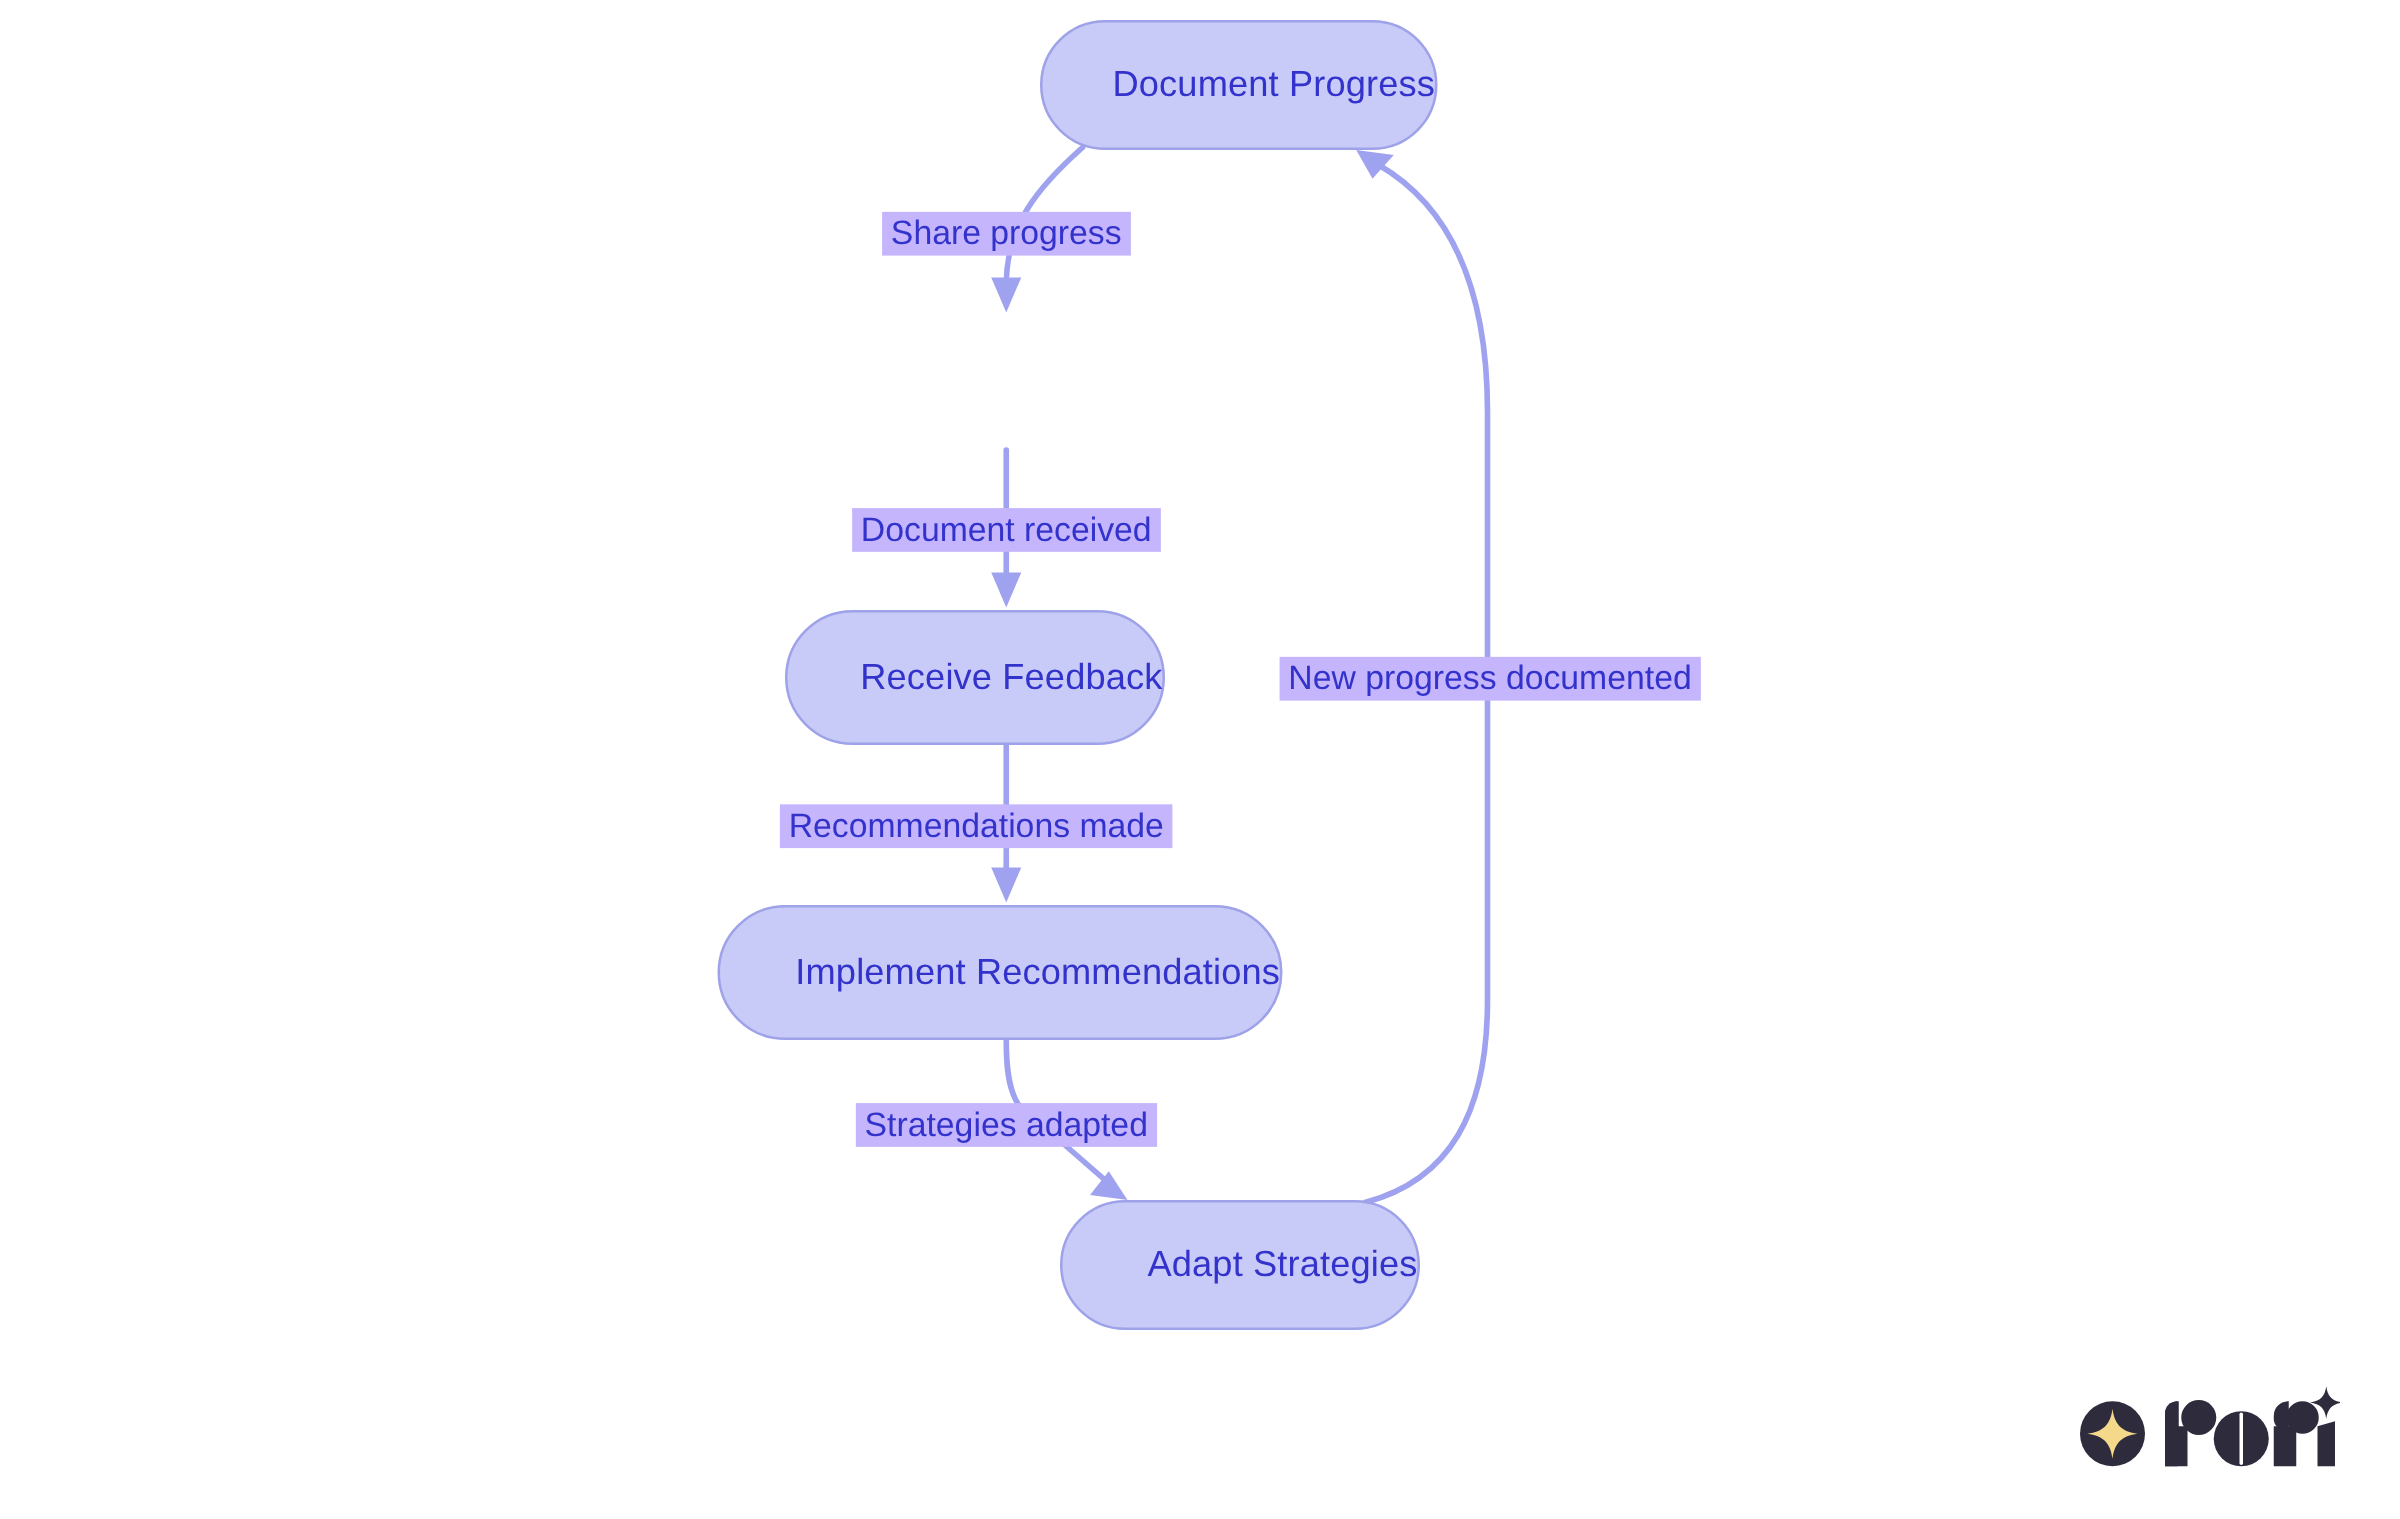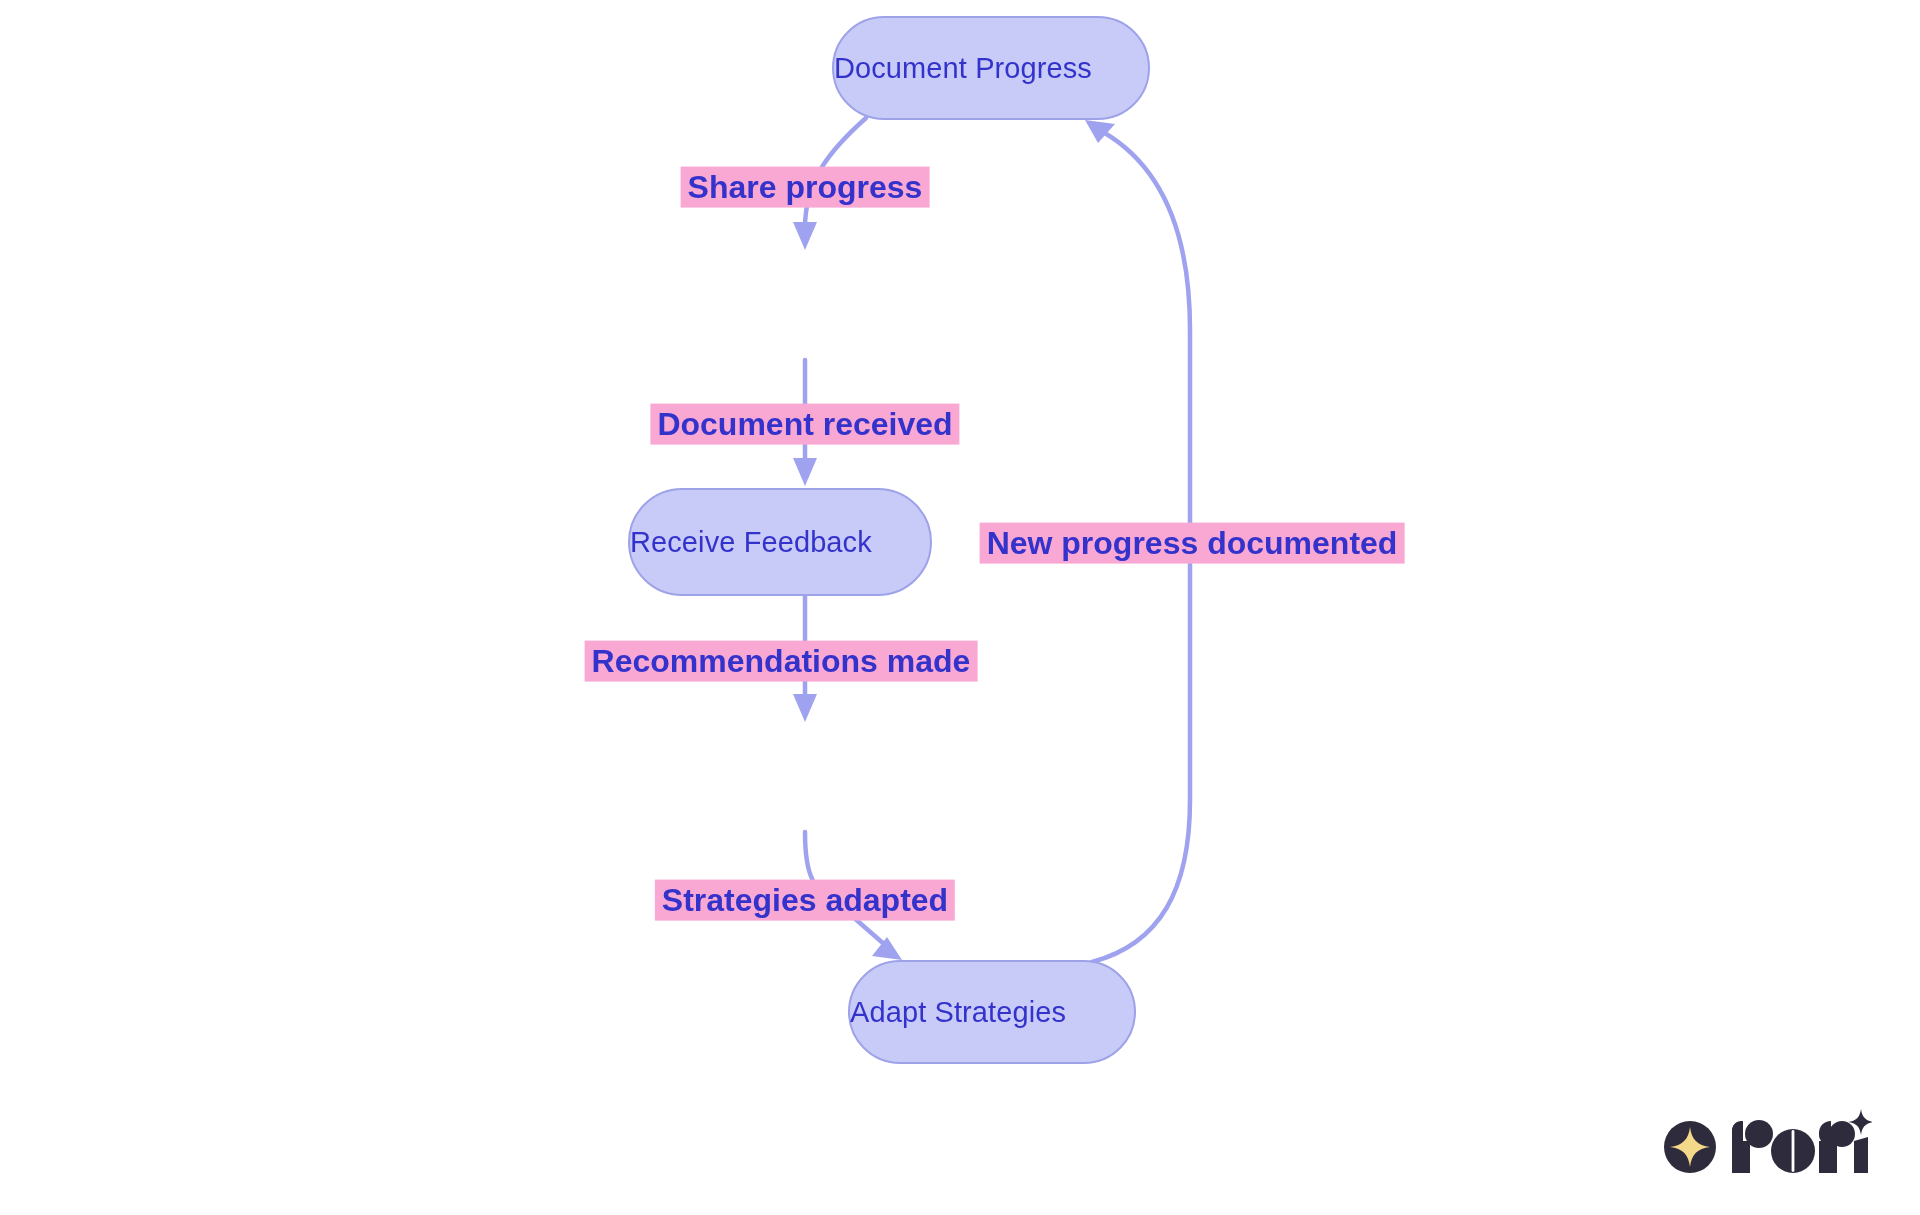--- a/index.html
+++ b/index.html
@@ -44,37 +44,37 @@
 
   
   .node {
     position: absolute;
     box-sizing: border-box;
     background: #c8cbf8;
     border: 2px solid #9ea2e8;
     border-radius: 999px;
     display: flex;
     align-items: center;
-    justify-content: flex-start;
+    justify-content: flex-end;
     color: #3333cc;
     font-size: 29px;
     font-weight: 400;
     letter-spacing: 0.1px;
     white-space: nowrap;
     line-height: 1;
   }
 
   
   .edge-label {
     position: absolute;
     color: #3333cc;
-    font-size: 32px;
-    font-weight: 700;
+    font-size: 27px;
+    font-weight: 400;
     white-space: nowrap;
-    background: #f9a8d4;
+    background: #c4b5fd;
     padding: 2px 7px;
     line-height: 1.15;
     transform: translate(-50%, -50%);
   }
 
   
   #brand-logo {
     position: absolute;
     right: 48px;
     bottom: 30px;
@@ -117,20 +117,23 @@
 
   <div class="node" style="left:832px; top:16px; width:318px; height:104px;">
     <span>Document Progress</span>
   </div>
 
 
   <div class="node" style="left:628px; top:488px; width:304px; height:108px;">
     <span>Receive Feedback</span>
   </div>
 
+  <div class="node" style="left:574px; top:724px; width:452px; height:108px;">
+    <span>Implement Recommendations</span>
+  </div>
 
   <div class="node" style="left:848px; top:960px; width:288px; height:104px;">
     <span>Adapt Strategies</span>
   </div>
 
   <div class="edge-label" style="left:805px; top:187px;">Share progress</div>
 
   <div class="edge-label" style="left:805px; top:424px;">Document received</div>
 
   <div class="edge-label" style="left:781px; top:661px;">Recommendations made</div>

